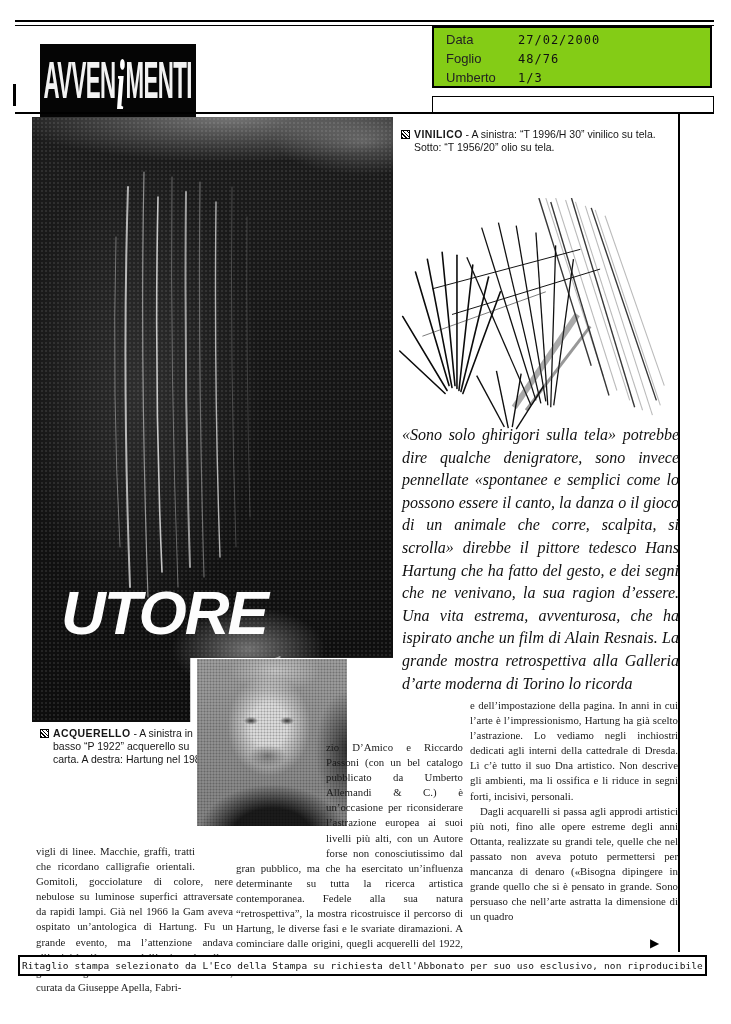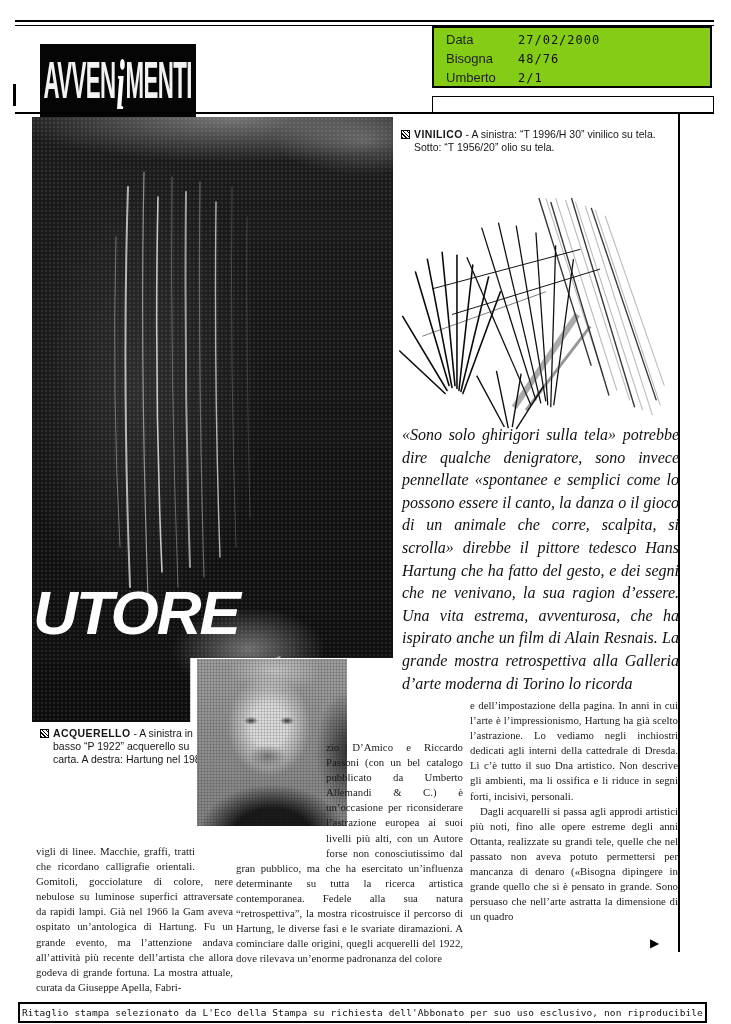--- a/index.html
+++ b/index.html
@@ -40,21 +40,21 @@
       radial-gradient(ellipse 110px 60px at 60% 88%, rgba(225,225,225,.45), rgba(225,225,225,0) 70%),
       linear-gradient(180deg,#1c1c1c,#0d0d0d);
     clip-path:polygon(0 0,100% 0,100% 89.4%,43.8% 89.4%,43.8% 100%,0 100%);}
   .artwork::after{content:"";position:absolute;inset:0;
     background-image:radial-gradient(rgba(255,255,255,.09) 1px, transparent 1.3px);
     background-size:4px 4px;pointer-events:none;}
   .streaks{position:absolute;left:0;top:0;width:100%;height:100%;}
 
   .headline{position:absolute;left:1px;top:458px;z-index:3;color:#fdfdfd;
     font-family:"Liberation Sans",sans-serif;font-style:italic;font-weight:700;
-    font-size:62px;letter-spacing:-2px;line-height:76px;white-space:nowrap;}
+    font-size:62px;letter-spacing:-2px;line-height:76px;white-space:nowrap;padding-left:28px;}
 
   
   .caption{position:absolute;font-size:10.5px;line-height:13px;color:#161616;
            font-family:"Liberation Sans",sans-serif;padding-left:13px;}
   .caption-vinilico{left:401px;top:128px;width:272px;}
   .caption-acquerello{left:40px;top:727px;width:158px;}
   .caption .marker{position:absolute;left:0;top:2px;width:7px;height:7px;border:1px solid #000;
     background:repeating-linear-gradient(45deg,#000 0 1px,#fff 1px 2.6px);}
   .caption b{font-weight:700;letter-spacing:.4px;}
 
@@ -90,21 +90,21 @@
   .col p{margin:0;}
   .col .indent{text-indent:10px;}
   .float-r{float:right;width:38px;height:28px;}
   .float-l{float:left;width:90px;height:108px;}
 
   .continuation{position:absolute;left:650px;top:936px;font-size:12px;color:#000;
     font-family:"DejaVu Sans",sans-serif;}
 
   
   .footer{position:absolute;left:18px;top:955px;width:689px;height:21px;border:2px solid #000;
-    box-sizing:border-box;display:flex;align-items:center;justify-content:center;background:#fff;margin-top:47px;}
+    box-sizing:border-box;display:flex;align-items:center;justify-content:center;background:#fff;}
   .footer span{font-family:"DejaVu Sans Mono",monospace;font-size:9.5px;letter-spacing:.1px;
     white-space:nowrap;color:#111;}
 </style>
 </head>
 <body>
 
 <div class="page">
 
   <div class="rule rule-top-a"></div>
   <div class="rule rule-top-b"></div>
@@ -117,26 +117,26 @@
       <span class="mh-a">MENTI</span>
     </div>
   </div>
 
   <div class="stamp">
     <div class="stamp-row">
       <span class="stamp-label">Data</span>
       <span class="stamp-value">27/02/2000</span>
     </div>
     <div class="stamp-row">
-      <span class="stamp-label">Bisogna</span>
+      <span class="stamp-label">Foglio</span>
       <span class="stamp-value">48/76</span>
     </div>
     <div class="stamp-row">
       <span class="stamp-label">Umberto</span>
-      <span class="stamp-value">2/1</span>
+      <span class="stamp-value">1/3</span>
     </div>
   </div>
   <div class="stamp-sub"></div>
 
   <div class="frame-top"></div>
   <div class="frame-right"></div>
 
   <div class="artwork">
     <svg class="streaks" viewBox="0 0 361 605" preserveAspectRatio="none">
       <g fill="none" stroke-linecap="round">

